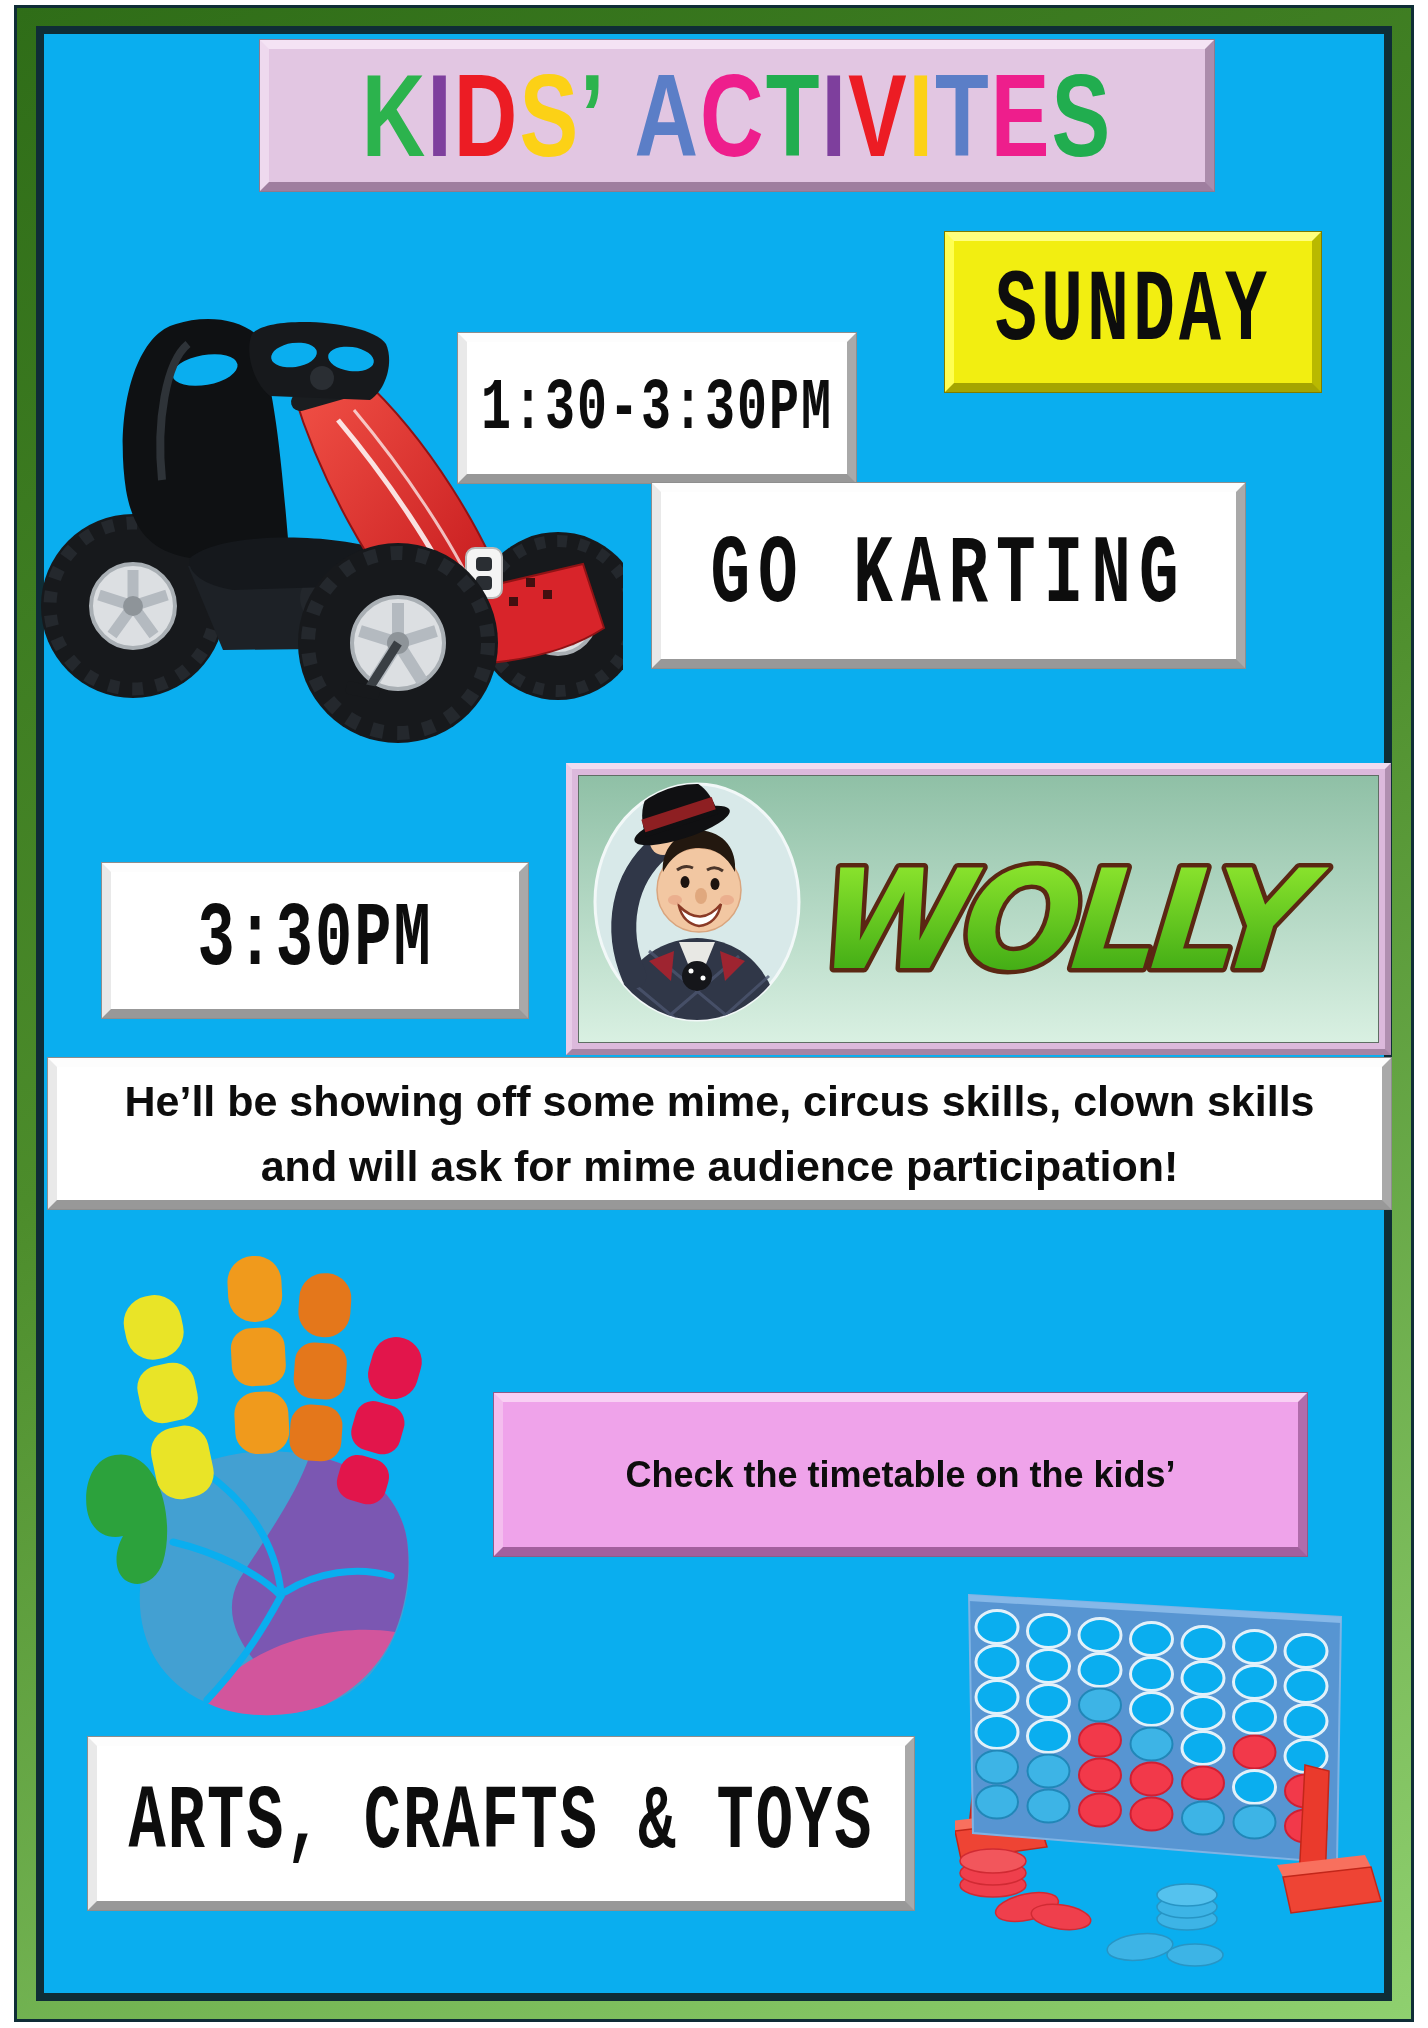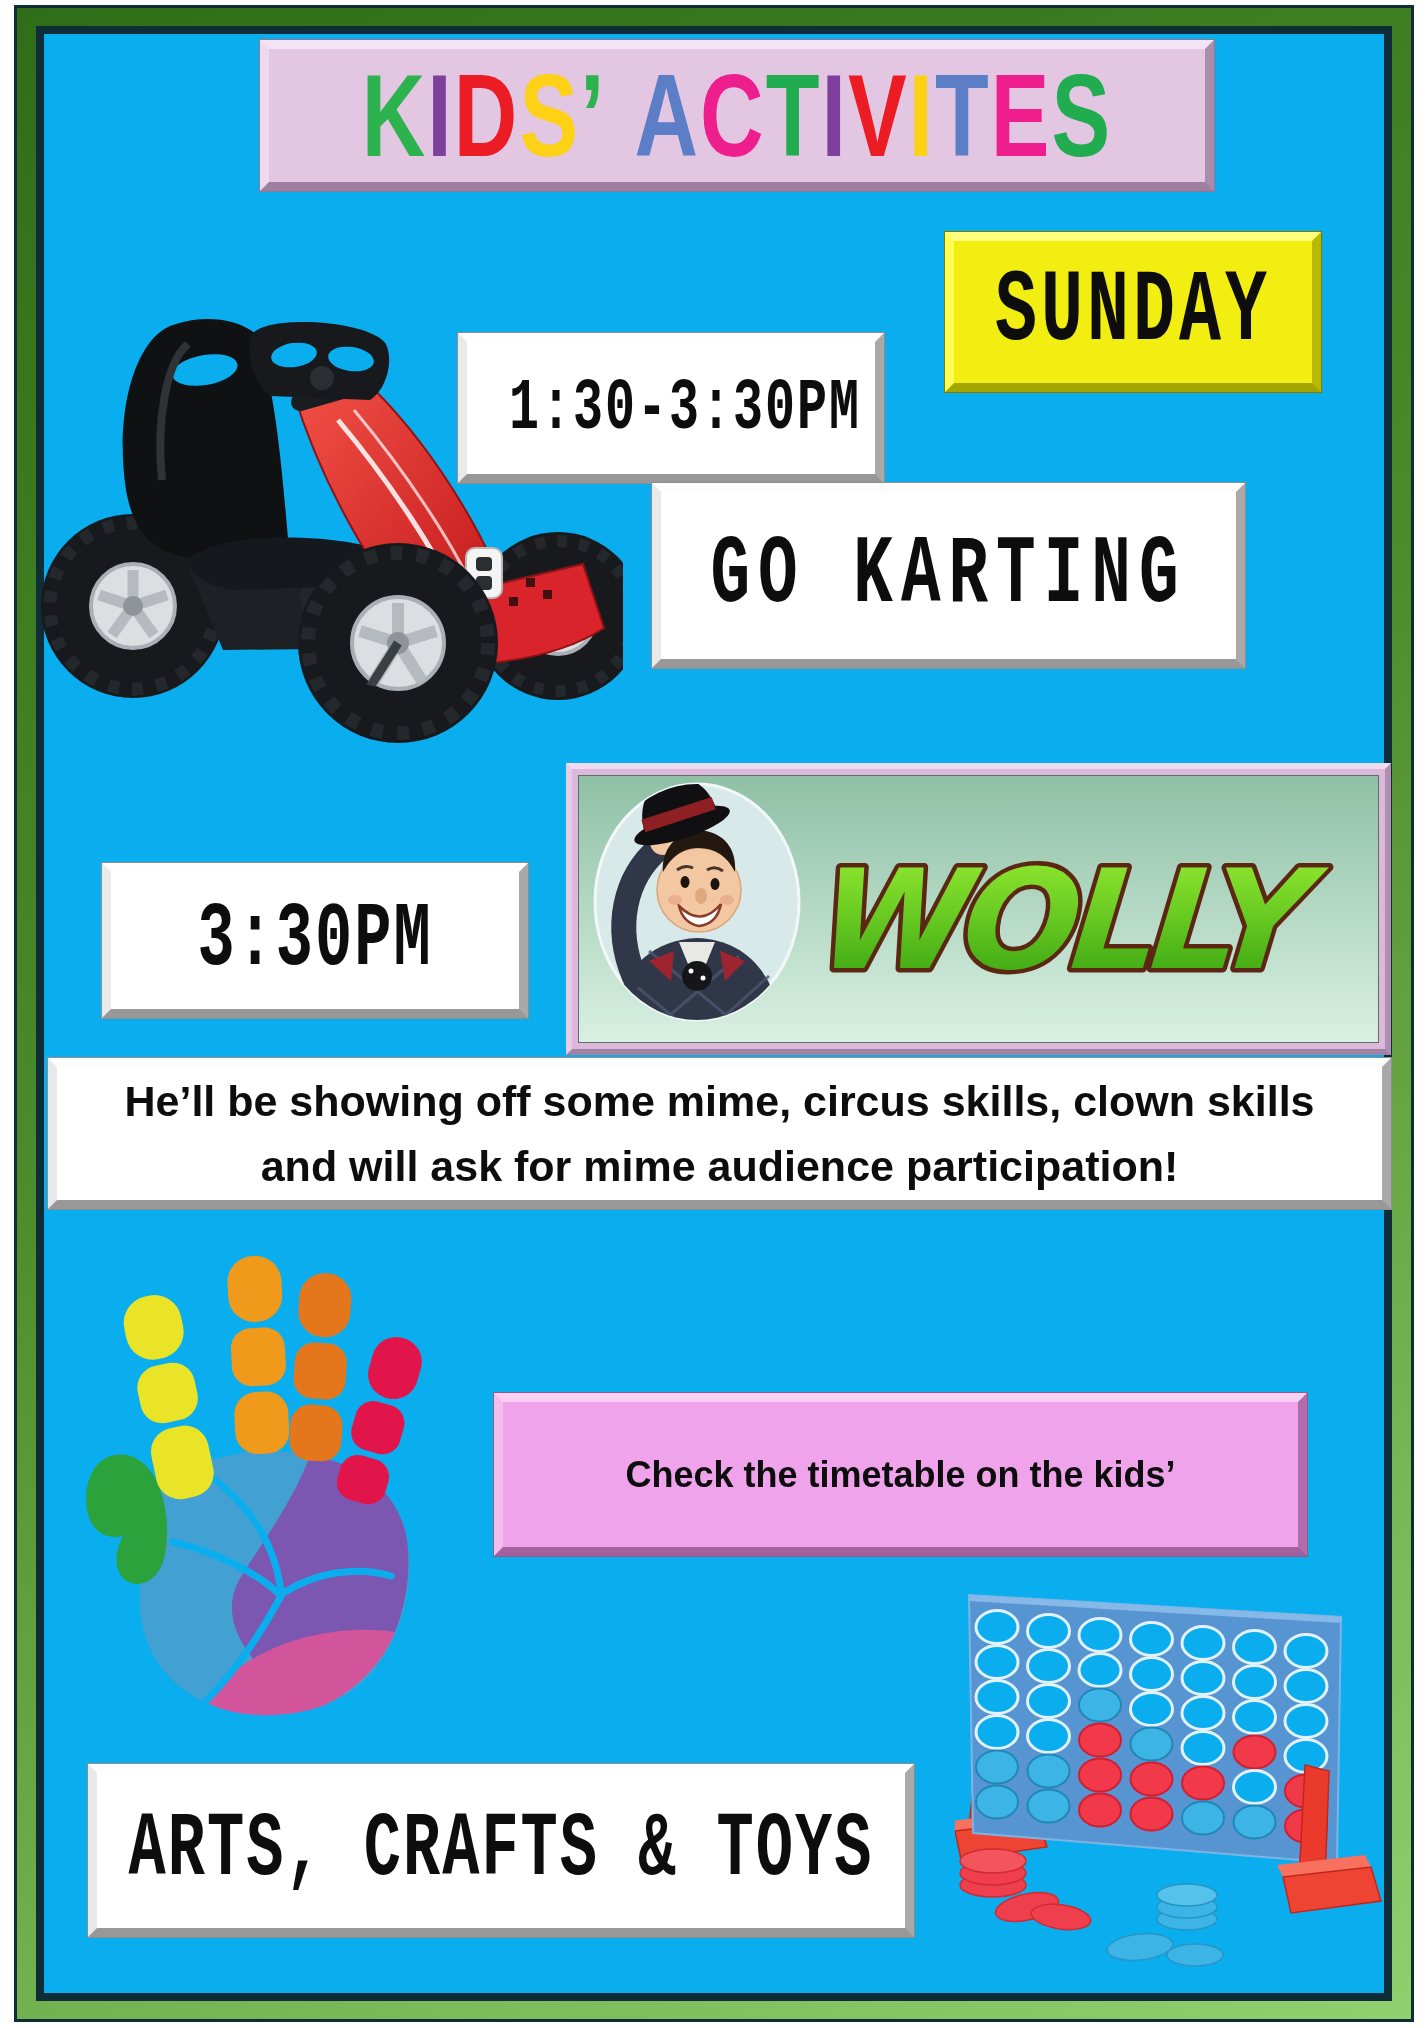--- a/index.html
+++ b/index.html
@@ -131,21 +131,21 @@
     <path d="M360,345 L330,392" stroke="#3a3f44" stroke-width="9"></path>
     <rect x="308" y="386" width="34" height="13" rx="4" fill="#17191c" transform="rotate(12 325 392)"></rect>
 
     <path d="M262,104 L304,92" stroke="#1a1d20" stroke-width="18" stroke-linecap="round"></path>
     <path d="M214,36 C230,16 332,22 348,46 C356,64 348,92 332,102 L232,98 C216,86 206,54 214,36 Z" fill="#17191c"></path>
     <ellipse cx="256" cy="57" rx="23" ry="12" fill="#0aaeef" transform="rotate(-8 256 57)"></ellipse>
     <ellipse cx="313" cy="61" rx="23" ry="12" fill="#0aaeef" transform="rotate(8 313 61)"></ellipse>
     <circle cx="284" cy="80" r="12" fill="#2a2e33"></circle>
   </svg>
 
-  <div class="box3d bev-white marker" style="left:458px;top:333px;width:380px;height:132px;padding-left:28px;">
+  <div class="box3d bev-white marker" style="left:458px;top:333px;width:380px;height:132px;">
     <span class="stretch" style="font-size:50px;letter-spacing:2px;">1:30-3:30PM</span>
   </div>
 
   <div class="box3d bev-white marker" style="left:652px;top:483px;width:575px;height:167px;">
     <span class="stretch" style="font-size:66px;letter-spacing:8px;">GO KARTING</span>
   </div>
 
   <div class="box3d bev-wolly" style="left:566px;top:763px;width:813px;height:280px;">
     <div style="position:absolute;inset:6px;border:1px solid #5f6e64;
                 background:linear-gradient(#8fc0a6,#d9f0e2);overflow:hidden;">
@@ -322,16 +322,16 @@
 
     <g>
       <ellipse cx="232" cy="364" rx="30" ry="11" fill="#3db4e6" stroke="#2795c5" stroke-width="1.5"></ellipse>
       <ellipse cx="232" cy="352" rx="30" ry="11" fill="#3db4e6" stroke="#2795c5" stroke-width="1.5"></ellipse>
       <ellipse cx="232" cy="340" rx="30" ry="11" fill="#55c2ee" stroke="#2795c5" stroke-width="1.5"></ellipse>
       <ellipse cx="185" cy="392" rx="33" ry="13" fill="#3db4e6" stroke="#2795c5" stroke-width="1.5" transform="rotate(-6 185 392)"></ellipse>
       <ellipse cx="240" cy="400" rx="28" ry="11" fill="#3db4e6" stroke="#2795c5" stroke-width="1.5"></ellipse>
     </g>
   </svg>
 
-  <div class="box3d bev-white marker" style="left:88px;top:1737px;width:808px;height:155px;margin-top:27px;">
+  <div class="box3d bev-white marker" style="left:88px;top:1737px;width:808px;height:155px;">
     <span class="stretch" style="font-size:62px;letter-spacing:2px;">ARTS, CRAFTS &amp; TOYS</span>
   </div>
 </div>
 
 </body></html>

